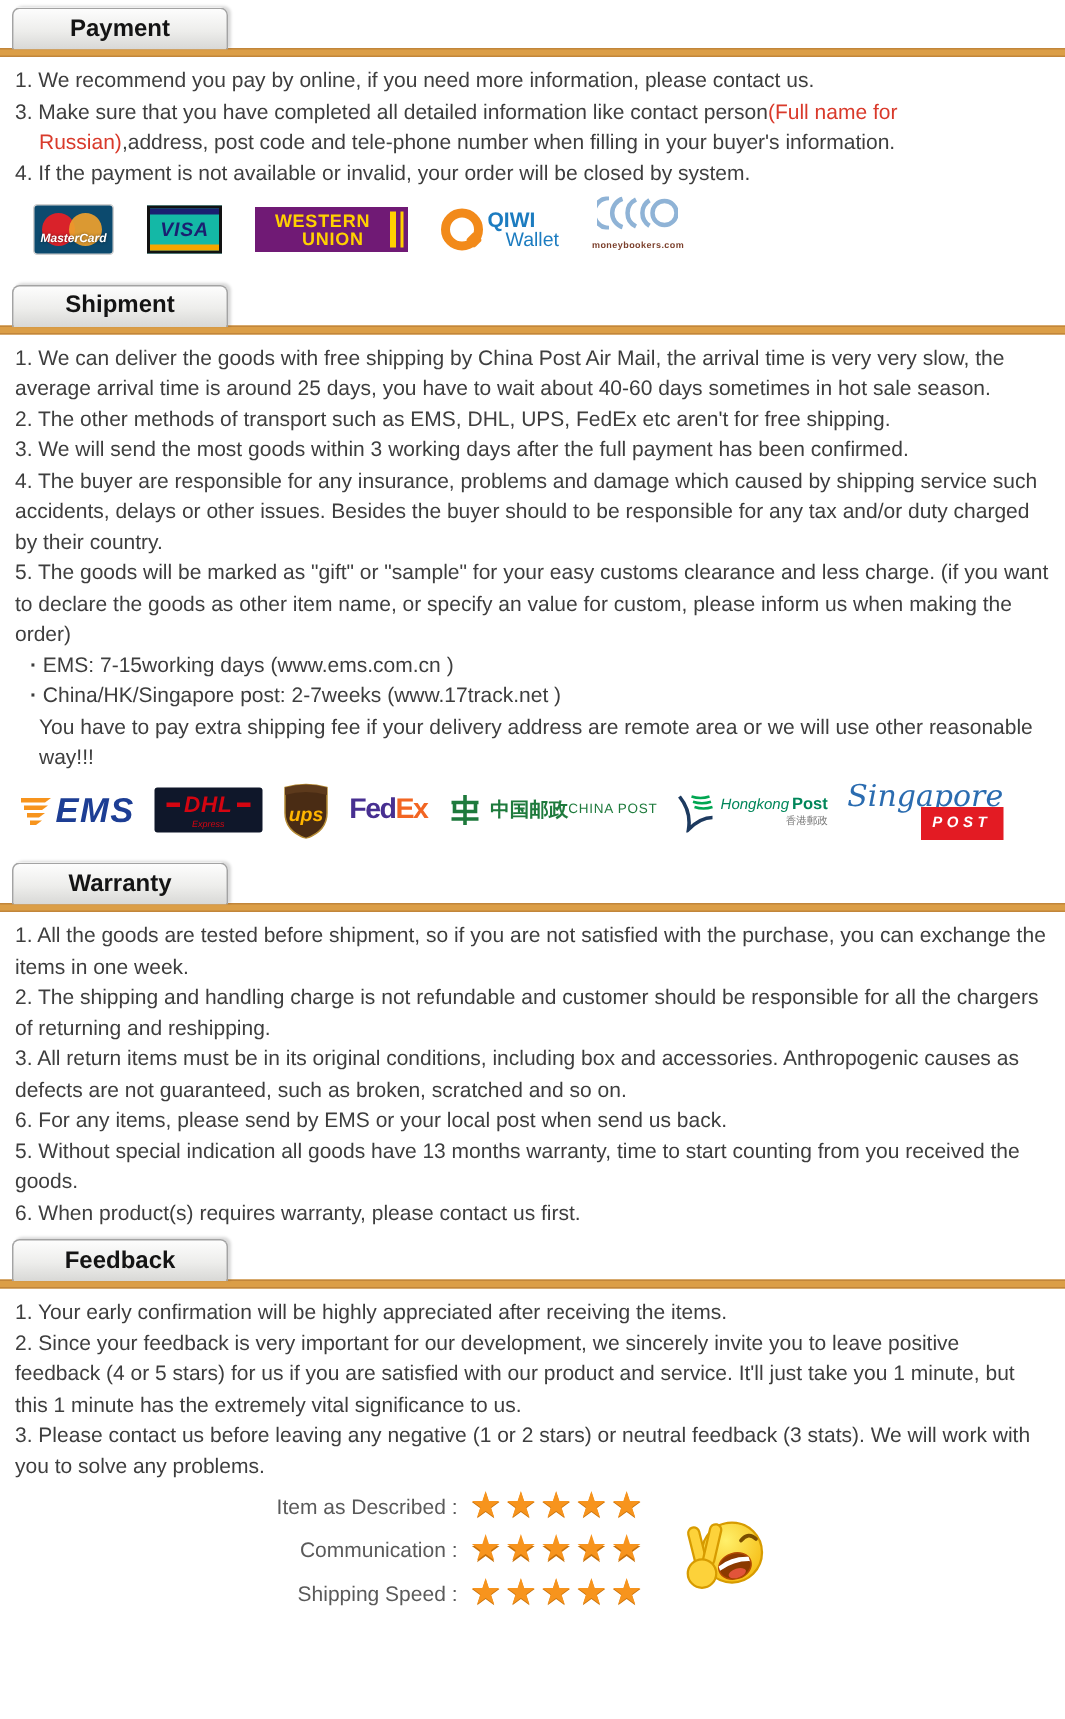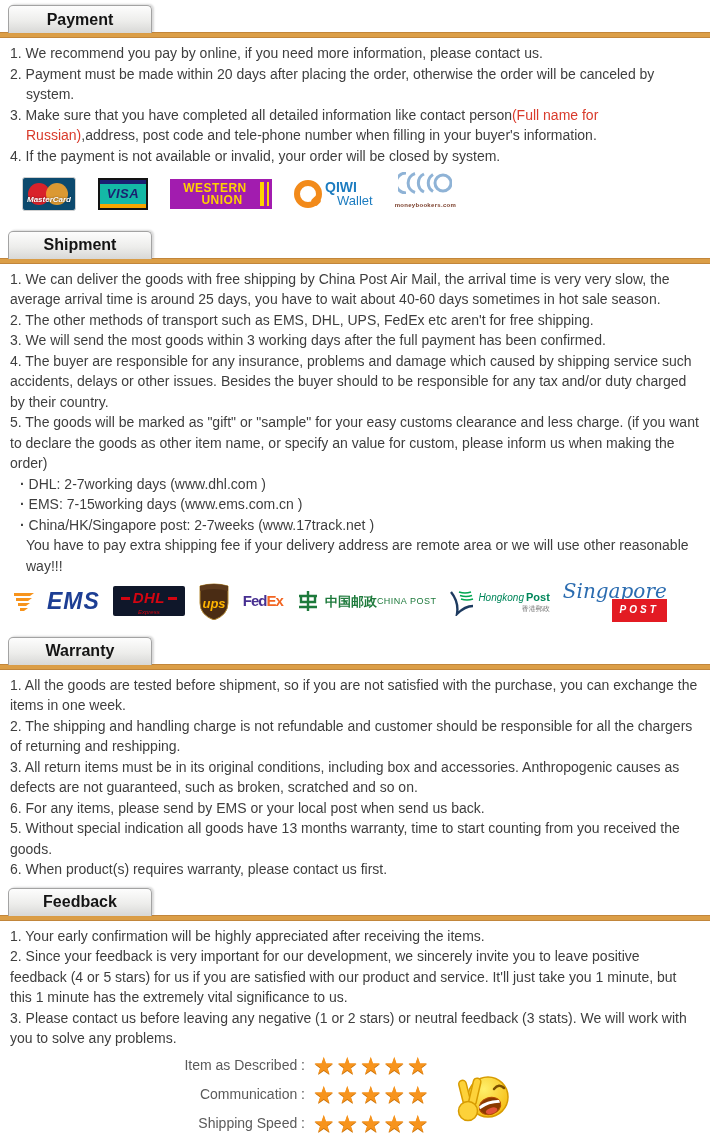--- a/index.html
+++ b/index.html
@@ -26,43 +26,43 @@
   .mc{position:relative;width:52px;height:32px;background:#0c4a6e;border:1px solid #d0d0d0;border-radius:3px;}
   .mc-c{position:absolute;top:5px;width:22px;height:22px;border-radius:50%;}
   .mc-red{left:5px;background:#d9222a;}
   .mc-or{left:23px;background:#ee9f2d;opacity:.92;}
   .mc-text{position:absolute;top:12px;left:0;width:100%;text-align:center;font-size:8px;font-style:italic;font-weight:700;color:#fff;text-shadow:0 0 2px rgba(0,0,0,.55);}
   .visa{width:46px;height:28px;border:2px solid #121212;display:flex;flex-direction:column;background:#14b8a6;}
   .visa-band-top{height:5px;background:#1a1f71;}
   .visa-mid{flex:1;display:flex;align-items:center;justify-content:center;}
   .visa-word{font-size:13px;font-weight:700;font-style:italic;color:#1a1f71;letter-spacing:.5px;}
   .visa-band-bot{height:5px;background:#f7a600;}
-  .wu{position:relative;width:102px;height:30px;background:#a21caf;display:flex;align-items:center;justify-content:center;padding-right:12px;box-sizing:border-box;}
+  .wu{position:relative;width:102px;height:30px;background:#701a75;display:flex;align-items:center;justify-content:center;padding-right:12px;box-sizing:border-box;}
   .wu-lines{color:#ffd100;font-weight:700;font-size:12px;line-height:12px;text-align:center;letter-spacing:.5px;}
   .wu-l2{padding-left:14px;}
   .wu-bar1{position:absolute;right:8px;top:3px;width:4px;height:24px;background:#ffd100;}
   .wu-bar2{position:absolute;right:3px;top:3px;width:2px;height:24px;background:#ffd100;}
   .qiwi{display:flex;align-items:center;gap:3px;}
   .qiwi-ring{width:16px;height:16px;border:6px solid #f28a1a;border-radius:50%;position:relative;}
   .qiwi-ring::after{content:"";position:absolute;right:-4px;bottom:-3px;width:8px;height:8px;background:#f28a1a;border-radius:2px;transform:rotate(45deg);}
   .qiwi-text{display:flex;flex-direction:column;line-height:14px;}
   .qiwi-brand{color:#1c7cc0;font-weight:700;font-size:14px;}
   .qiwi-sub{color:#1c7cc0;font-size:13px;margin-left:12px;}
   .mb{display:flex;flex-direction:column;align-items:center;gap:1px;}
   .mb-caption{font-size:6px;font-weight:700;color:#7b3f2b;letter-spacing:.3px;}
   
   .ship-logos{display:flex;align-items:center;gap:13px;padding:5px 0 7px 4px;}
-  .ems{display:flex;align-items:center;gap:11px;}
+  .ems{display:flex;align-items:center;gap:1px;}
   .ems-word{font-size:23px;font-weight:900;font-style:italic;color:#1d3e94;letter-spacing:1px;}
   .dhl{width:72px;height:30px;background:#0f172a;border-radius:2px;display:flex;flex-direction:column;align-items:center;justify-content:center;}
   .dhl-main{display:flex;align-items:center;gap:3px;}
   .dhl-dash{width:9px;height:3px;background:#d40511;}
   .dhl-word{font-size:15px;font-weight:900;font-style:italic;color:#d40511;letter-spacing:.5px;}
   .dhl-sub{font-size:6px;font-style:italic;color:#d40511;line-height:6px;}
-  .fedex{font-weight:700;font-size:15px;letter-spacing:-1px;}
+  .fedex{font-weight:700;font-size:19px;letter-spacing:-1px;}
   .fed{color:#472f91;}
   .ex{color:#f26522;}
   .cp{display:flex;align-items:center;gap:5px;}
   .cp-txt{display:flex;flex-direction:row;line-height:13px;}
   .cp-cn{color:#1e7a3c;font-weight:700;font-size:13px;}
   .cp-en{color:#1e7a3c;font-size:9px;letter-spacing:.5px;}
   .hk{display:flex;align-items:flex-end;gap:1px;}
   .hk-txt{display:flex;flex-direction:column;line-height:11px;padding-bottom:2px;}
   .hk-row{display:flex;align-items:baseline;gap:2px;}
   .hk-en1{color:#00865a;font-style:italic;font-size:10px;}
@@ -86,21 +86,20 @@
 
   <section>
     <div class="sec-head">
       <div class="tab">
         <span>Payment</span>
       </div>
       <div class="rule"></div>
     </div>
     <div class="sec-body">
       <p class="hang">1. We recommend you pay by online, if you need more information, please contact us.</p>
-      <p class="hang">2. Payment must be made within 20 days after placing the order, otherwise the order will be canceled by system.</p>
       <p class="hang"><span>3. Make sure that you have completed all detailed information like contact person</span><span class="red">(Full name for Russian)</span><span>,address, post code and tele-phone number when filling in your buyer's information.</span></p>
       <p class="hang">4. If the payment is not available or invalid, your order will be closed by system.</p>
 
       <div class="pay-logos">
         <div class="mc">
           <span class="mc-c mc-red"></span>
           <span class="mc-c mc-or"></span>
           <span class="mc-text">MasterCard</span>
         </div>
         <div class="visa">
@@ -145,21 +144,20 @@
         <span>Shipment</span>
       </div>
       <div class="rule"></div>
     </div>
     <div class="sec-body">
       <p>1. We can deliver the goods with free shipping by China Post Air Mail, the arrival time is very very slow, the average arrival time is around 25 days, you have to wait about 40-60 days sometimes in hot sale season.</p>
       <p>2. The other methods of transport such as EMS, DHL, UPS, FedEx etc aren't for free shipping.</p>
       <p>3. We will send the most goods within 3 working days after the full payment has been confirmed.</p>
       <p>4. The buyer are responsible for any insurance, problems and damage which caused by shipping service such accidents, delays or other issues. Besides the buyer should to be responsible for any tax and/or duty charged by their country.</p>
       <p>5. The goods will be marked as "gift" or "sample" for your easy customs clearance and less charge. (if you want to declare the goods as other item name, or specify an value for custom, please inform us when making the order)</p>
-      <p class="bullet">DHL: 2-7working days (www.dhl.com )</p>
       <p class="bullet">EMS: 7-15working days (www.ems.com.cn )</p>
       <p class="bullet">China/HK/Singapore post: 2-7weeks (www.17track.net )</p>
       <p class="note">You have to pay extra shipping fee if your delivery address are remote area or we will use other reasonable way!!!</p>
 
       <div class="ship-logos">
         <div class="ems">
           <svg width="22" height="24" viewBox="0 0 22 24">
             <polygon points="0,4 20,4 16,7 0,7" fill="#f7941d"></polygon>
             <polygon points="2,9 18,9 14,12 2,12" fill="#f7941d"></polygon>
             <polygon points="4,14 16,14 12,17 4,17" fill="#f7941d"></polygon>

